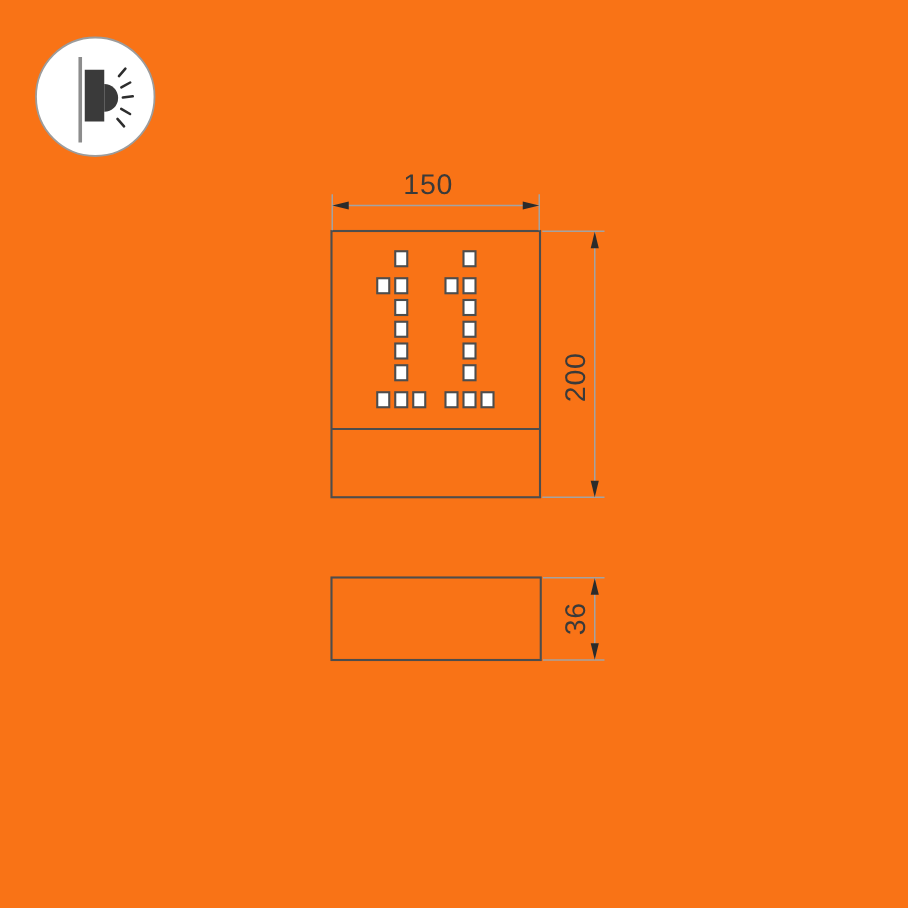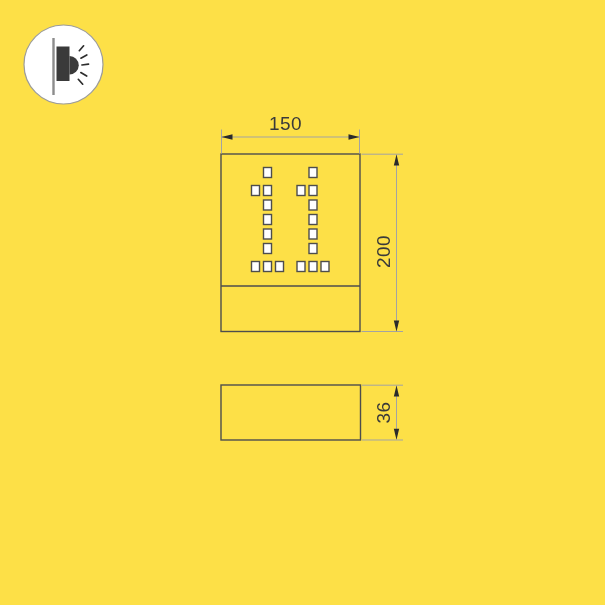--- a/index.html
+++ b/index.html
@@ -4,21 +4,21 @@
 <style>
   html, body {
     margin: 0;
     padding: 0;
     background: #ffffff;
   }
   .canvas {
     position: relative;
     width: 605px;
     height: 605px;
-    background: #fde047;
+    background: #f97316;
     overflow: hidden;
   }
   svg { display: block; }
   .dim-text {
     font-family: "Liberation Sans", sans-serif;
     font-size: 19px;
     fill: #3a3a3a;
     letter-spacing: 0.5px;
   }
   .outline { stroke: #4d4d4d; stroke-width: 1.4; fill: none; }

